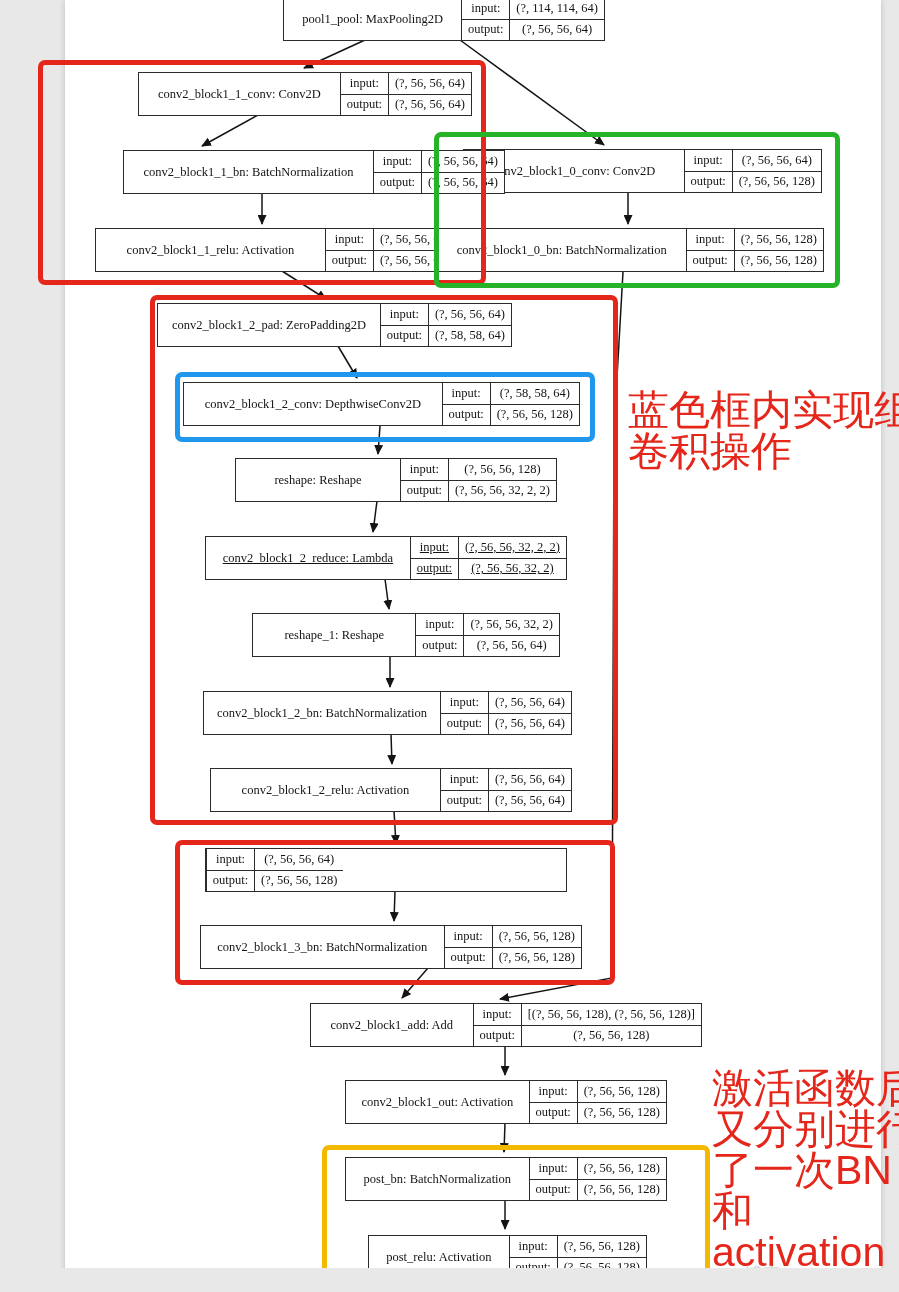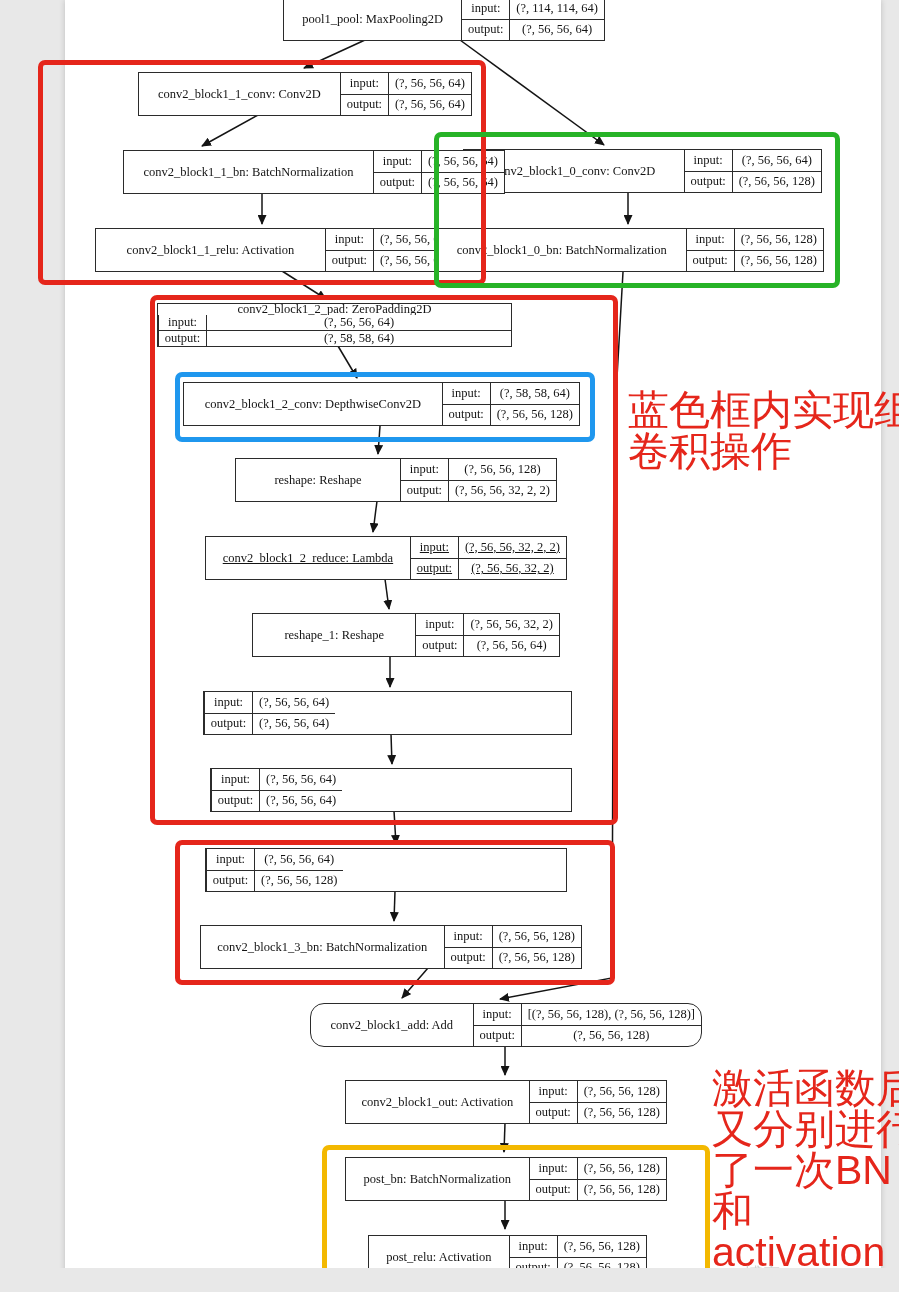--- a/index.html
+++ b/index.html
@@ -140,21 +140,21 @@
           <div class="lb">input:</div>
           <div class="vl">(?, 56, 56, 128)</div>
         </div>
     <div class="iorow">
           <div class="lb">output:</div>
           <div class="vl">(?, 56, 56, 128)</div>
         </div>
       </div>
   </div>
 
-  <div class="node" style="left:157px;top:303px;width:353px;flex-direction:column;">
+  <div class="node" style="left:157px;top:303px;width:353px;">
     <div class="nm">conv2_block1_2_pad: ZeroPadding2D</div>
     <div class="io">
         <div class="iorow">
           <div class="lb">input:</div>
           <div class="vl">(?, 56, 56, 64)</div>
         </div>
     <div class="iorow">
           <div class="lb">output:</div>
           <div class="vl">(?, 58, 58, 64)</div>
         </div>
@@ -211,33 +211,35 @@
           <div class="vl">(?, 56, 56, 32, 2)</div>
         </div>
     <div class="iorow">
           <div class="lb">output:</div>
           <div class="vl">(?, 56, 56, 64)</div>
         </div>
       </div>
   </div>
 
   <div class="node" style="left:203px;top:691px;width:367px;">
+    <div class="nm">conv2_block1_2_bn: BatchNormalization</div>
     <div class="io">
         <div class="iorow">
           <div class="lb">input:</div>
           <div class="vl">(?, 56, 56, 64)</div>
         </div>
     <div class="iorow">
           <div class="lb">output:</div>
           <div class="vl">(?, 56, 56, 64)</div>
         </div>
       </div>
   </div>
 
   <div class="node" style="left:210px;top:768px;width:360px;">
+    <div class="nm">conv2_block1_2_relu: Activation</div>
     <div class="io">
         <div class="iorow">
           <div class="lb">input:</div>
           <div class="vl">(?, 56, 56, 64)</div>
         </div>
     <div class="iorow">
           <div class="lb">output:</div>
           <div class="vl">(?, 56, 56, 64)</div>
         </div>
       </div>
@@ -263,21 +265,21 @@
           <div class="lb">input:</div>
           <div class="vl">(?, 56, 56, 128)</div>
         </div>
     <div class="iorow">
           <div class="lb">output:</div>
           <div class="vl">(?, 56, 56, 128)</div>
         </div>
       </div>
   </div>
 
-  <div class="node" style="left:310px;top:1003px;width:390px;border-radius:14px;">
+  <div class="node" style="left:310px;top:1003px;width:390px;">
     <div class="nm">conv2_block1_add: Add</div>
     <div class="io">
         <div class="iorow">
           <div class="lb">input:</div>
           <div class="vl">[(?, 56, 56, 128), (?, 56, 56, 128)]</div>
         </div>
     <div class="iorow">
           <div class="lb">output:</div>
           <div class="vl">(?, 56, 56, 128)</div>
         </div>

